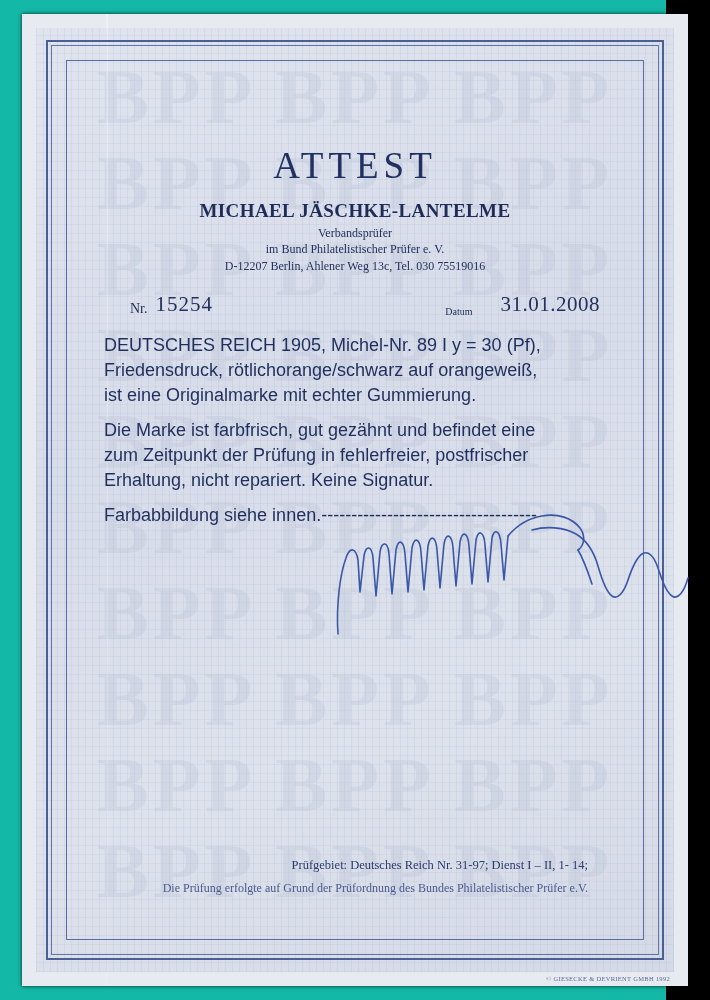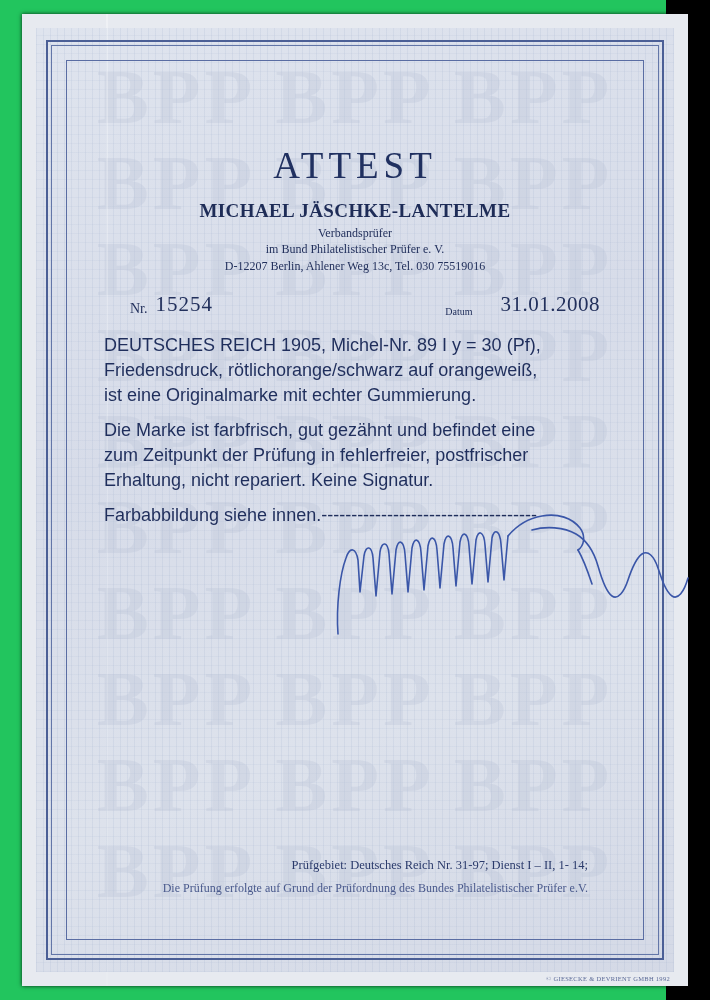--- a/index.html
+++ b/index.html
@@ -12,21 +12,21 @@
     height: 1000px;
     overflow: hidden;
     font-family: "Liberation Serif", serif;
   }
 
   
   .photo {
     position: relative;
     width: 666px;
     height: 1000px;
-    background: #22c55e;
+    background: #14b8a6;
   }
 
   
   .certificate {
     position: absolute;
     left: 22px;
     top: 14px;
     width: 666px;
     height: 972px;
     background: #e7eaf0;

